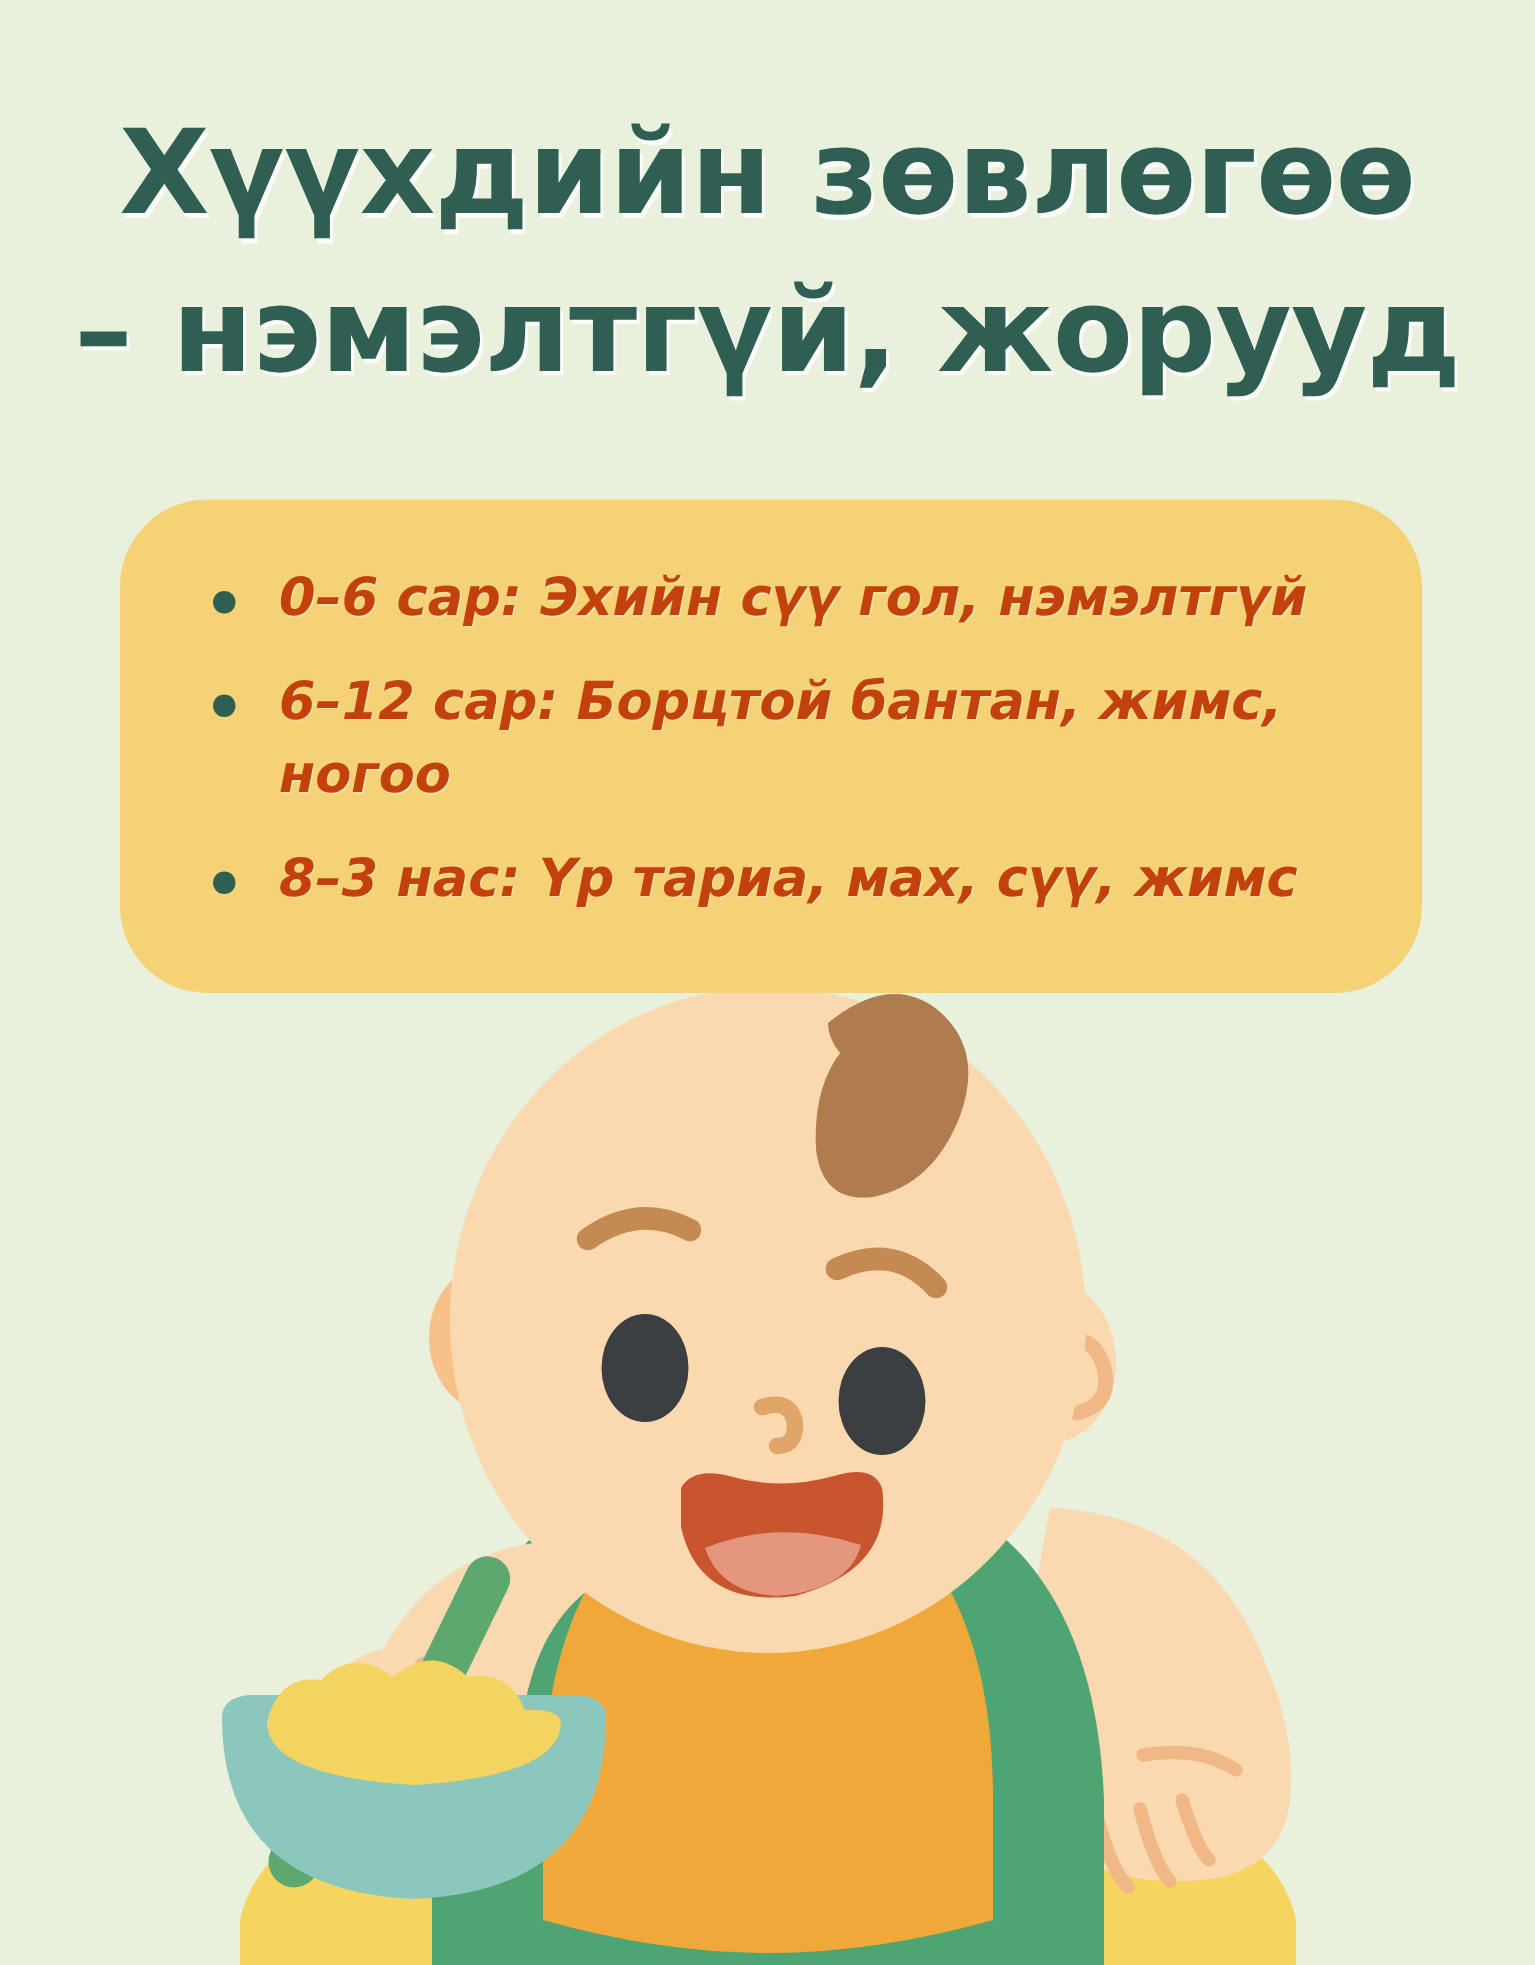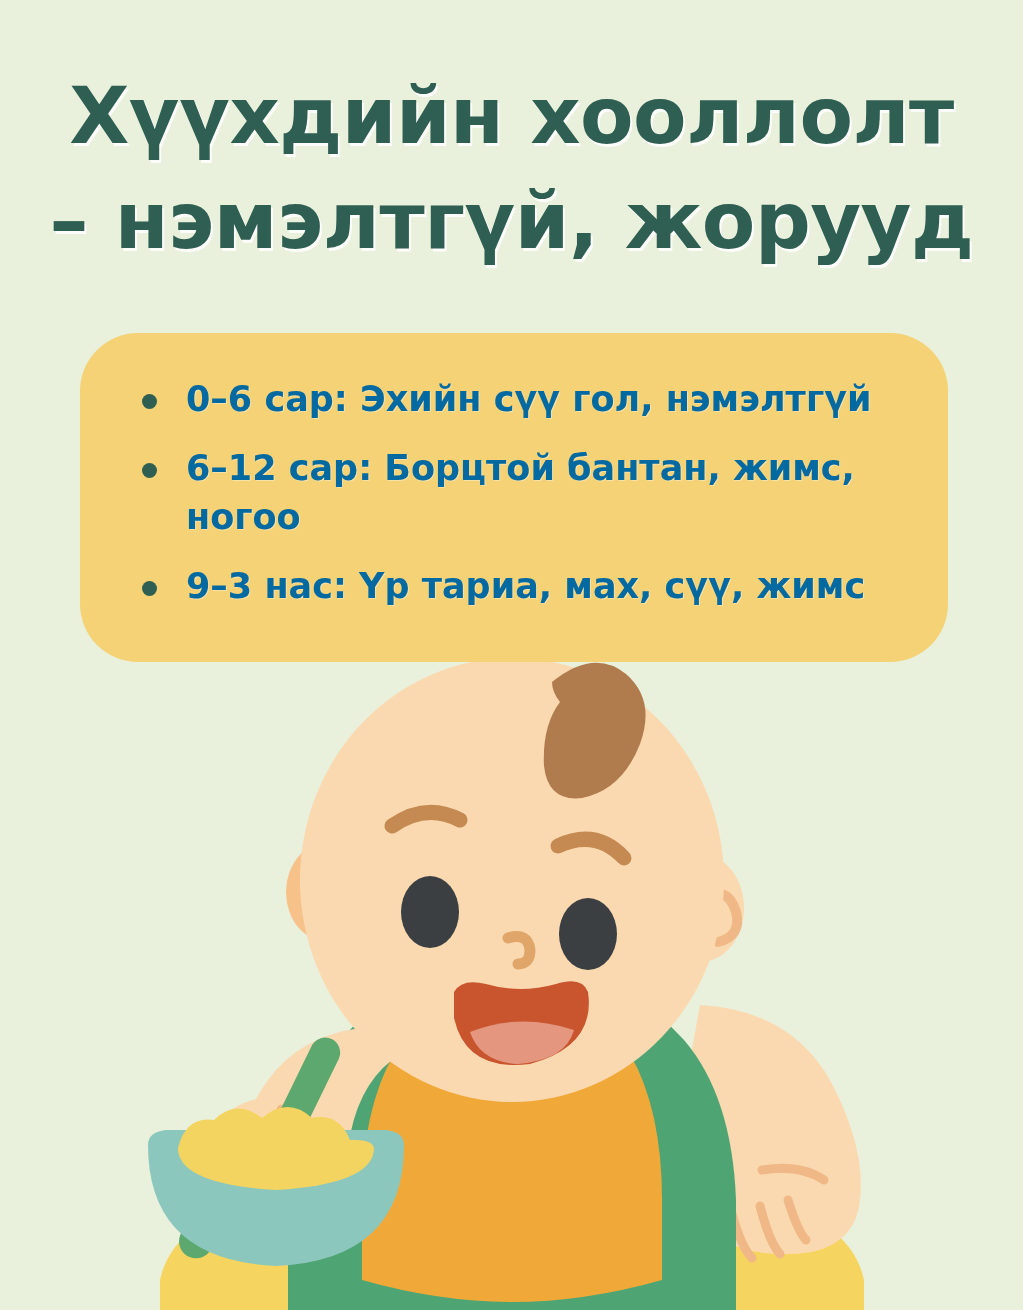--- a/index.html
+++ b/index.html
@@ -62,22 +62,23 @@
   }
   .tip-item {
     position: relative;
     display: block;
     padding-left: 52px;
     margin-bottom: 21px;
     font-family: "DejaVu Sans", sans-serif;
     font-weight: 700;
     font-size: 35px;
     line-height: 1.38;
-    color: #0369a1;
+    color: #c2410c;
     text-shadow: 1px 1px 0 rgba(255,255,255,0.35);
+    font-style: italic;
   }
   .tip-item:last-child { margin-bottom: 0; }
   .tip-bullet {
     position: absolute;
     left: 8px;
     top: 19px;
     width: 15px;
     height: 15px;
     border-radius: 50%;
     background: #2f5f52;
@@ -93,37 +94,37 @@
     z-index: 3;
   }
   .scene svg { display: block; width: 1023px; height: 670px; }
 </style>
 </head>
 <body>
 
 <div class="poster">
 
   <div class="title-block">
-    <span class="title-line">Хүүхдийн хооллолт</span>
+    <span class="title-line">Хүүхдийн зөвлөгөө</span>
     <span class="title-line">– нэмэлтгүй, жорууд</span>
   </div>
 
   <div class="tips-card">
     <ul class="tips-list">
       <li class="tip-item">
         <span class="tip-bullet"></span>
         <span>0–6 сар: Эхийн сүү гол, нэмэлтгүй</span>
       </li>
       <li class="tip-item">
         <span class="tip-bullet"></span>
         <span>6–12 сар: Борцтой бантан, жимс, ногоо</span>
       </li>
       <li class="tip-item">
         <span class="tip-bullet"></span>
-        <span>9–3 нас: Үр тариа, мах, сүү, жимс</span>
+        <span>8–3 нас: Үр тариа, мах, сүү, жимс</span>
       </li>
     </ul>
   </div>
 
   <div class="scene">
     <svg viewBox="0 0 1023 670" xmlns="http://www.w3.org/2000/svg">
 
       <g>
         <path d="M 160 670 L 160 640 Q 175 570 300 550 Q 420 535 512 535 Q 604 535 724 550 Q 849 570 864 640 L 864 670 Z" fill="#f5d45f"></path>
       </g>

